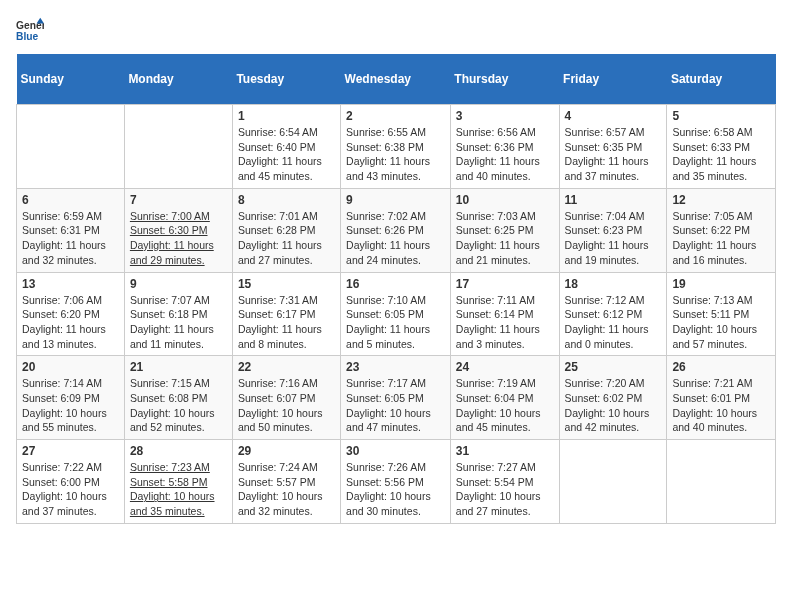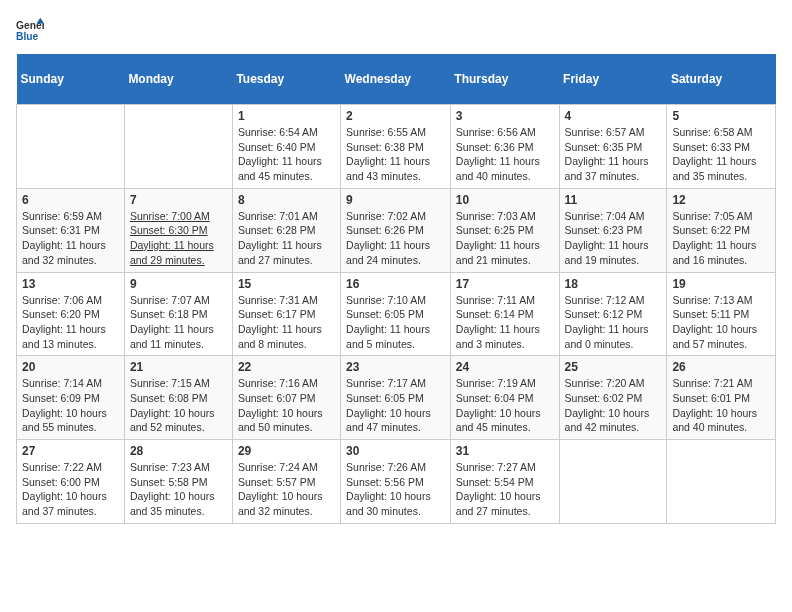--- a/index.html
+++ b/index.html
@@ -280,21 +280,21 @@
       </tr>
       <tr>
         <td>
           <div class="day-number">27</div>
           <div class="day-info" style="white-space: pre-line;">Sunrise: 7:22 AM
 Sunset: 6:00 PM
 Daylight: 10 hours and 37 minutes.</div>
         </td>
         <td>
           <div class="day-number">28</div>
-          <div class="day-info" style="white-space: pre-line;">Sunrise: 7:23 AM
+          <div class="day-info" style="white-space: pre-line; text-decoration: underline;">Sunrise: 7:23 AM
 Sunset: 5:58 PM
 Daylight: 10 hours and 35 minutes.</div>
         </td>
         <td>
           <div class="day-number">29</div>
           <div class="day-info" style="white-space: pre-line;">Sunrise: 7:24 AM
 Sunset: 5:57 PM
 Daylight: 10 hours and 32 minutes.</div>
         </td>
         <td>

